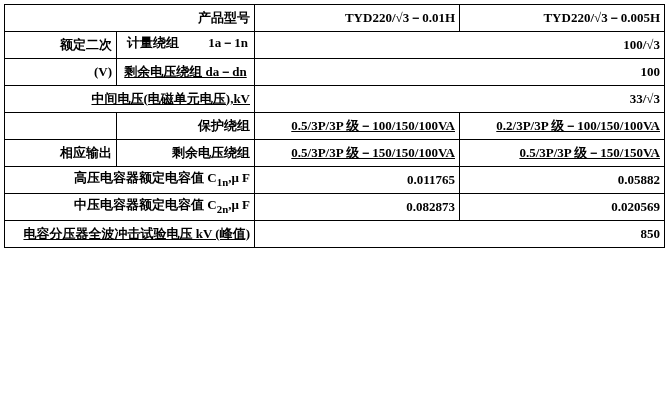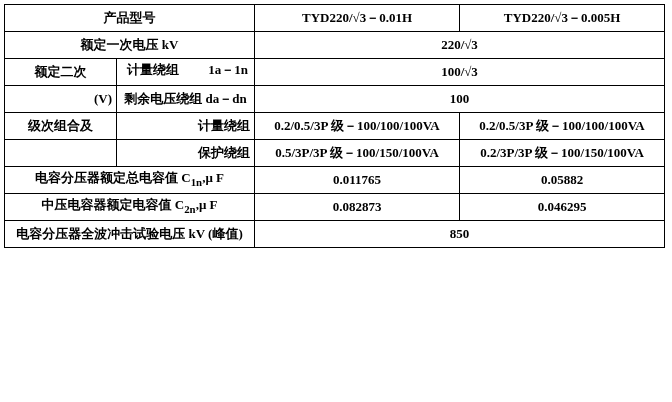--- a/index.html
+++ b/index.html
@@ -25,111 +25,111 @@
     font-size: 13px;
     font-weight: bold;
     padding: 2px 4px;
     line-height: 1.15;
     height: 22px;
     vertical-align: middle;
     white-space: nowrap;
     overflow: hidden;
   }
   .lbl {
-    text-align: center;
+    text-align: right;
     padding-left: 5px;
   }
   .ctr {
-    text-align: center;
+    text-align: right;
   }
   .rgt {
     text-align: right;
     padding-right: 6px;
   }
   .sub-label {
     text-align: center;
   }
   .col-a { width: 112px; }
   .col-b { width: 138px; }
   .col-c { width: 205px; }
   .col-d { width: 205px; }
-  .nowrapsmall { font-size: 12.5px; }
+  .nowrapsmall { font-size: 12.5px; text-decoration: underline; }
   .grp-row td { height: 22px; }
 </style>
 </head>
 <body>
 
 <table id="spec-table">
   <colgroup>
     <col class="col-a">
     <col class="col-b">
     <col class="col-c">
     <col class="col-d">
   </colgroup>
   <tbody>
     <tr>
       <td class="lbl" colspan="2">产品型号</td>
       <td class="ctr">TYD220/√3－0.01H</td>
       <td class="ctr">TYD220/√3－0.005H</td>
     </tr>
 
 
-    <tr>
-      <td class="lbl" colspan="2">额定一次电压  kV</td>
-      <td class="ctr" colspan="2">220/√3</td>
-    </tr>
 
     <tr>
       <td class="ctr">额定二次</td>
       <td class="sub-label">
         <span style="display:inline-block;width:100%;">
           <span style="float:left;padding-left:6px;">计量绕组</span>
           <span style="float:right;padding-right:2px;">1a－1n</span>
         </span>
       </td>
       <td class="ctr" colspan="2">100/√3</td>
     </tr>
 
 
     <tr>
       <td class="rgt">(V)</td>
       <td class="sub-label nowrapsmall">剩余电压绕组 da－dn</td>
       <td class="ctr" colspan="2">100</td>
     </tr>
 
+    <tr>
+      <td class="lbl nowrapsmall" colspan="2">中间电压(电磁单元电压),kV</td>
+      <td class="ctr" colspan="2">33/√3</td>
+    </tr>
 
-    <tr class="grp-row">
-      <td class="ctr">级次组合及</td>
-      <td class="rgt">计量绕组</td>
-      <td class="ctr nowrapsmall">0.2/0.5/3P 级－100/100/100VA</td>
-      <td class="ctr nowrapsmall">0.2/0.5/3P 级－100/100/100VA</td>
-    </tr>
 
     <tr class="grp-row">
       <td class="ctr"></td>
       <td class="rgt">保护绕组</td>
       <td class="ctr nowrapsmall">0.5/3P/3P 级－100/150/100VA</td>
       <td class="ctr nowrapsmall">0.2/3P/3P 级－100/150/100VA</td>
     </tr>
 
+    <tr class="grp-row">
+      <td class="ctr">相应输出</td>
+      <td class="rgt">剩余电压绕组</td>
+      <td class="ctr nowrapsmall">0.5/3P/3P 级－150/150/100VA</td>
+      <td class="ctr nowrapsmall">0.5/3P/3P 级－150/150VA</td>
+    </tr>
 
     <tr>
       <td class="lbl" colspan="2">
-        <span>电容分压器额定总电容值 C</span><sub>1n</sub><span>,μ F</span>
+        <span>高压电容器额定电容值 C</span><sub>1n</sub><span>,μ F</span>
       </td>
       <td class="ctr">0.011765</td>
       <td class="ctr">0.05882</td>
     </tr>
 
     <tr>
       <td class="lbl" colspan="2">
         <span>中压电容器额定电容值 C</span><sub>2n</sub><span>,μ F</span>
       </td>
       <td class="ctr">0.082873</td>
-      <td class="ctr">0.046295</td>
+      <td class="ctr">0.020569</td>
     </tr>
 
 
 
     <tr>
       <td class="lbl nowrapsmall" colspan="2">电容分压器全波冲击试验电压 kV (峰值)</td>
       <td class="ctr" colspan="2">850</td>
     </tr>
 
   </tbody>

